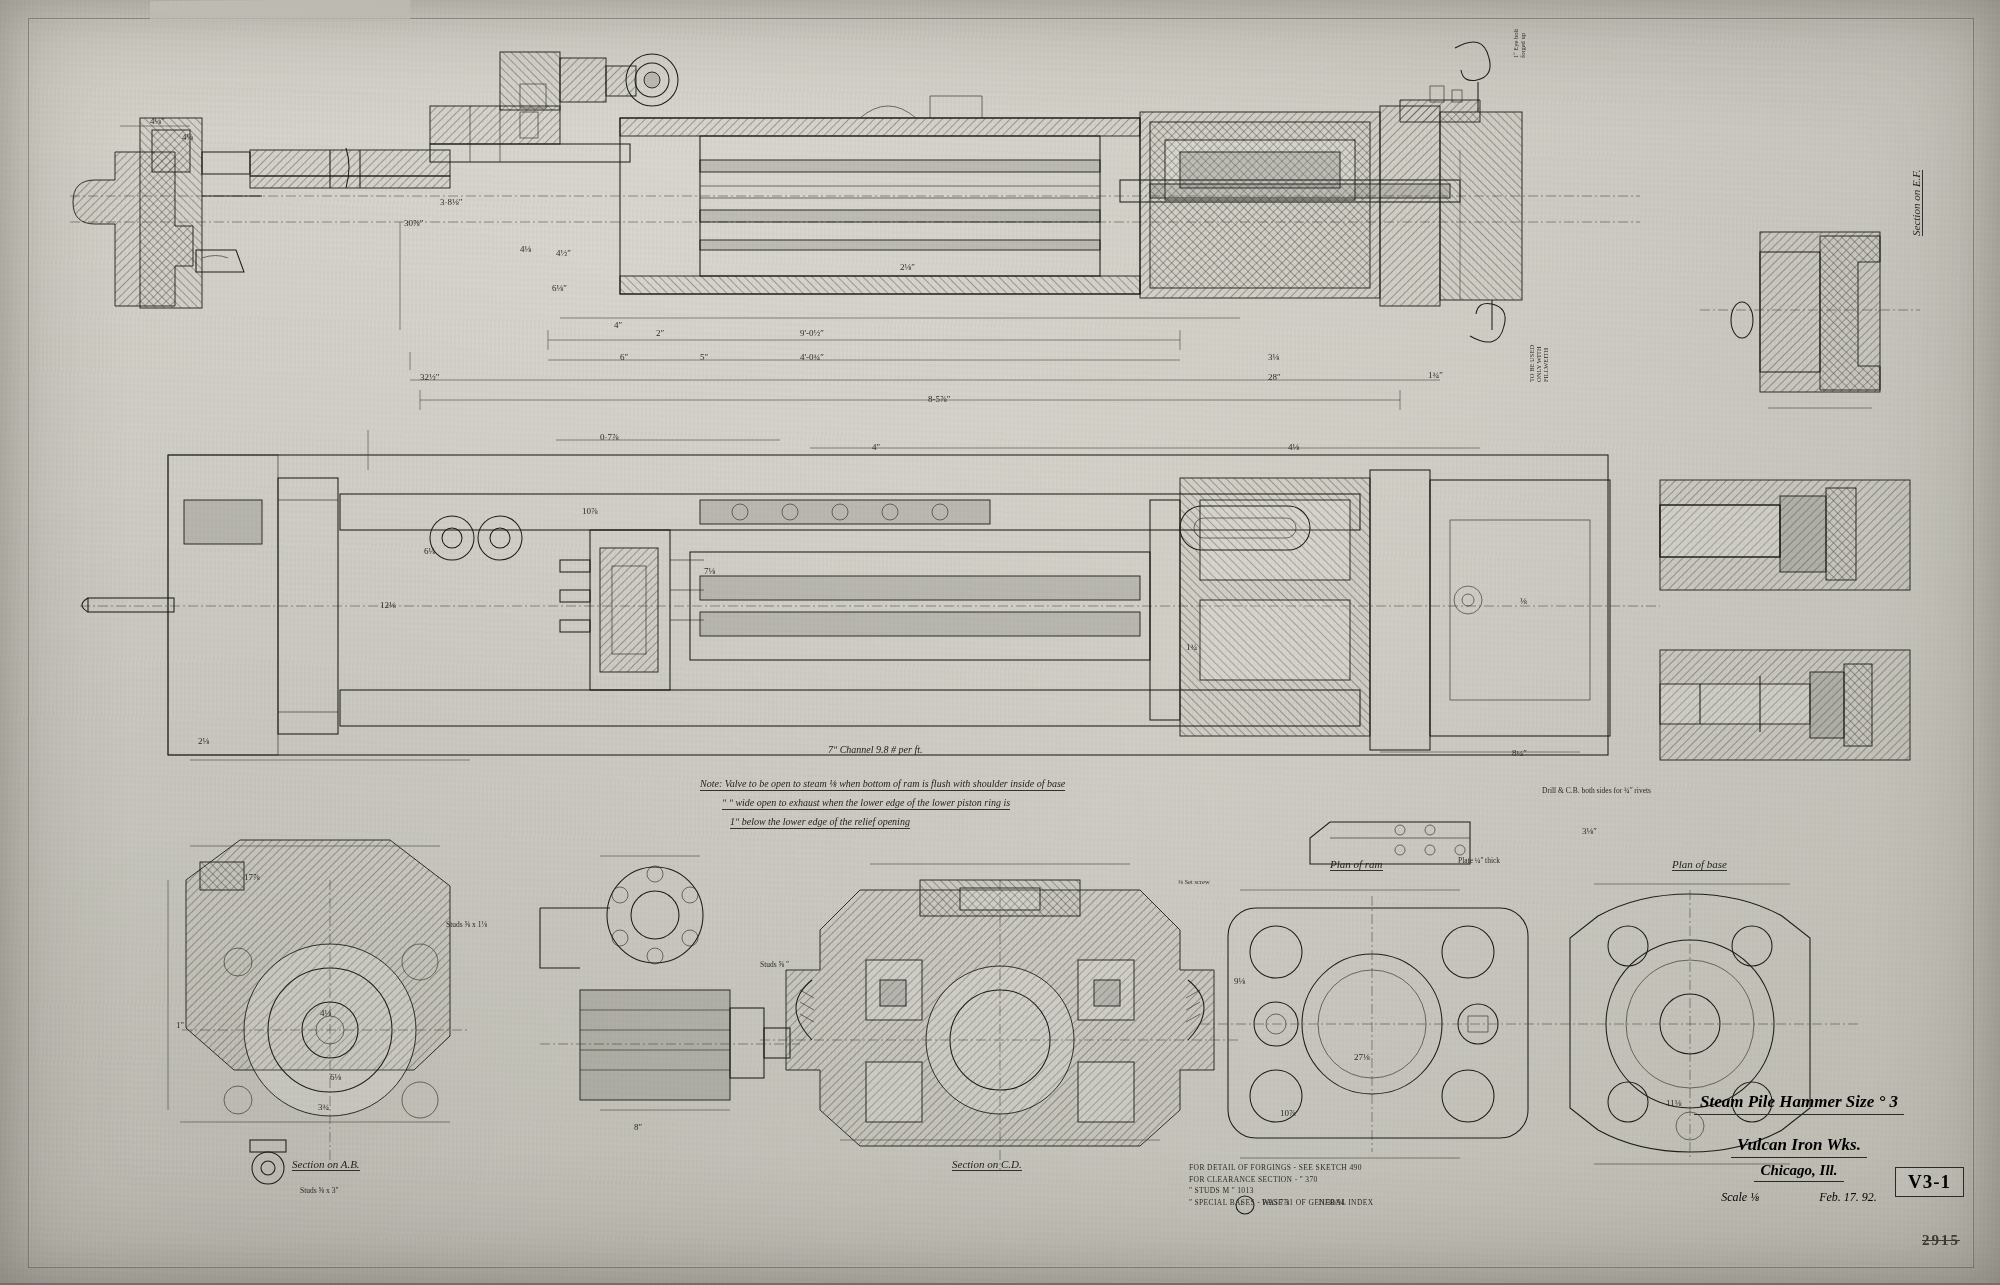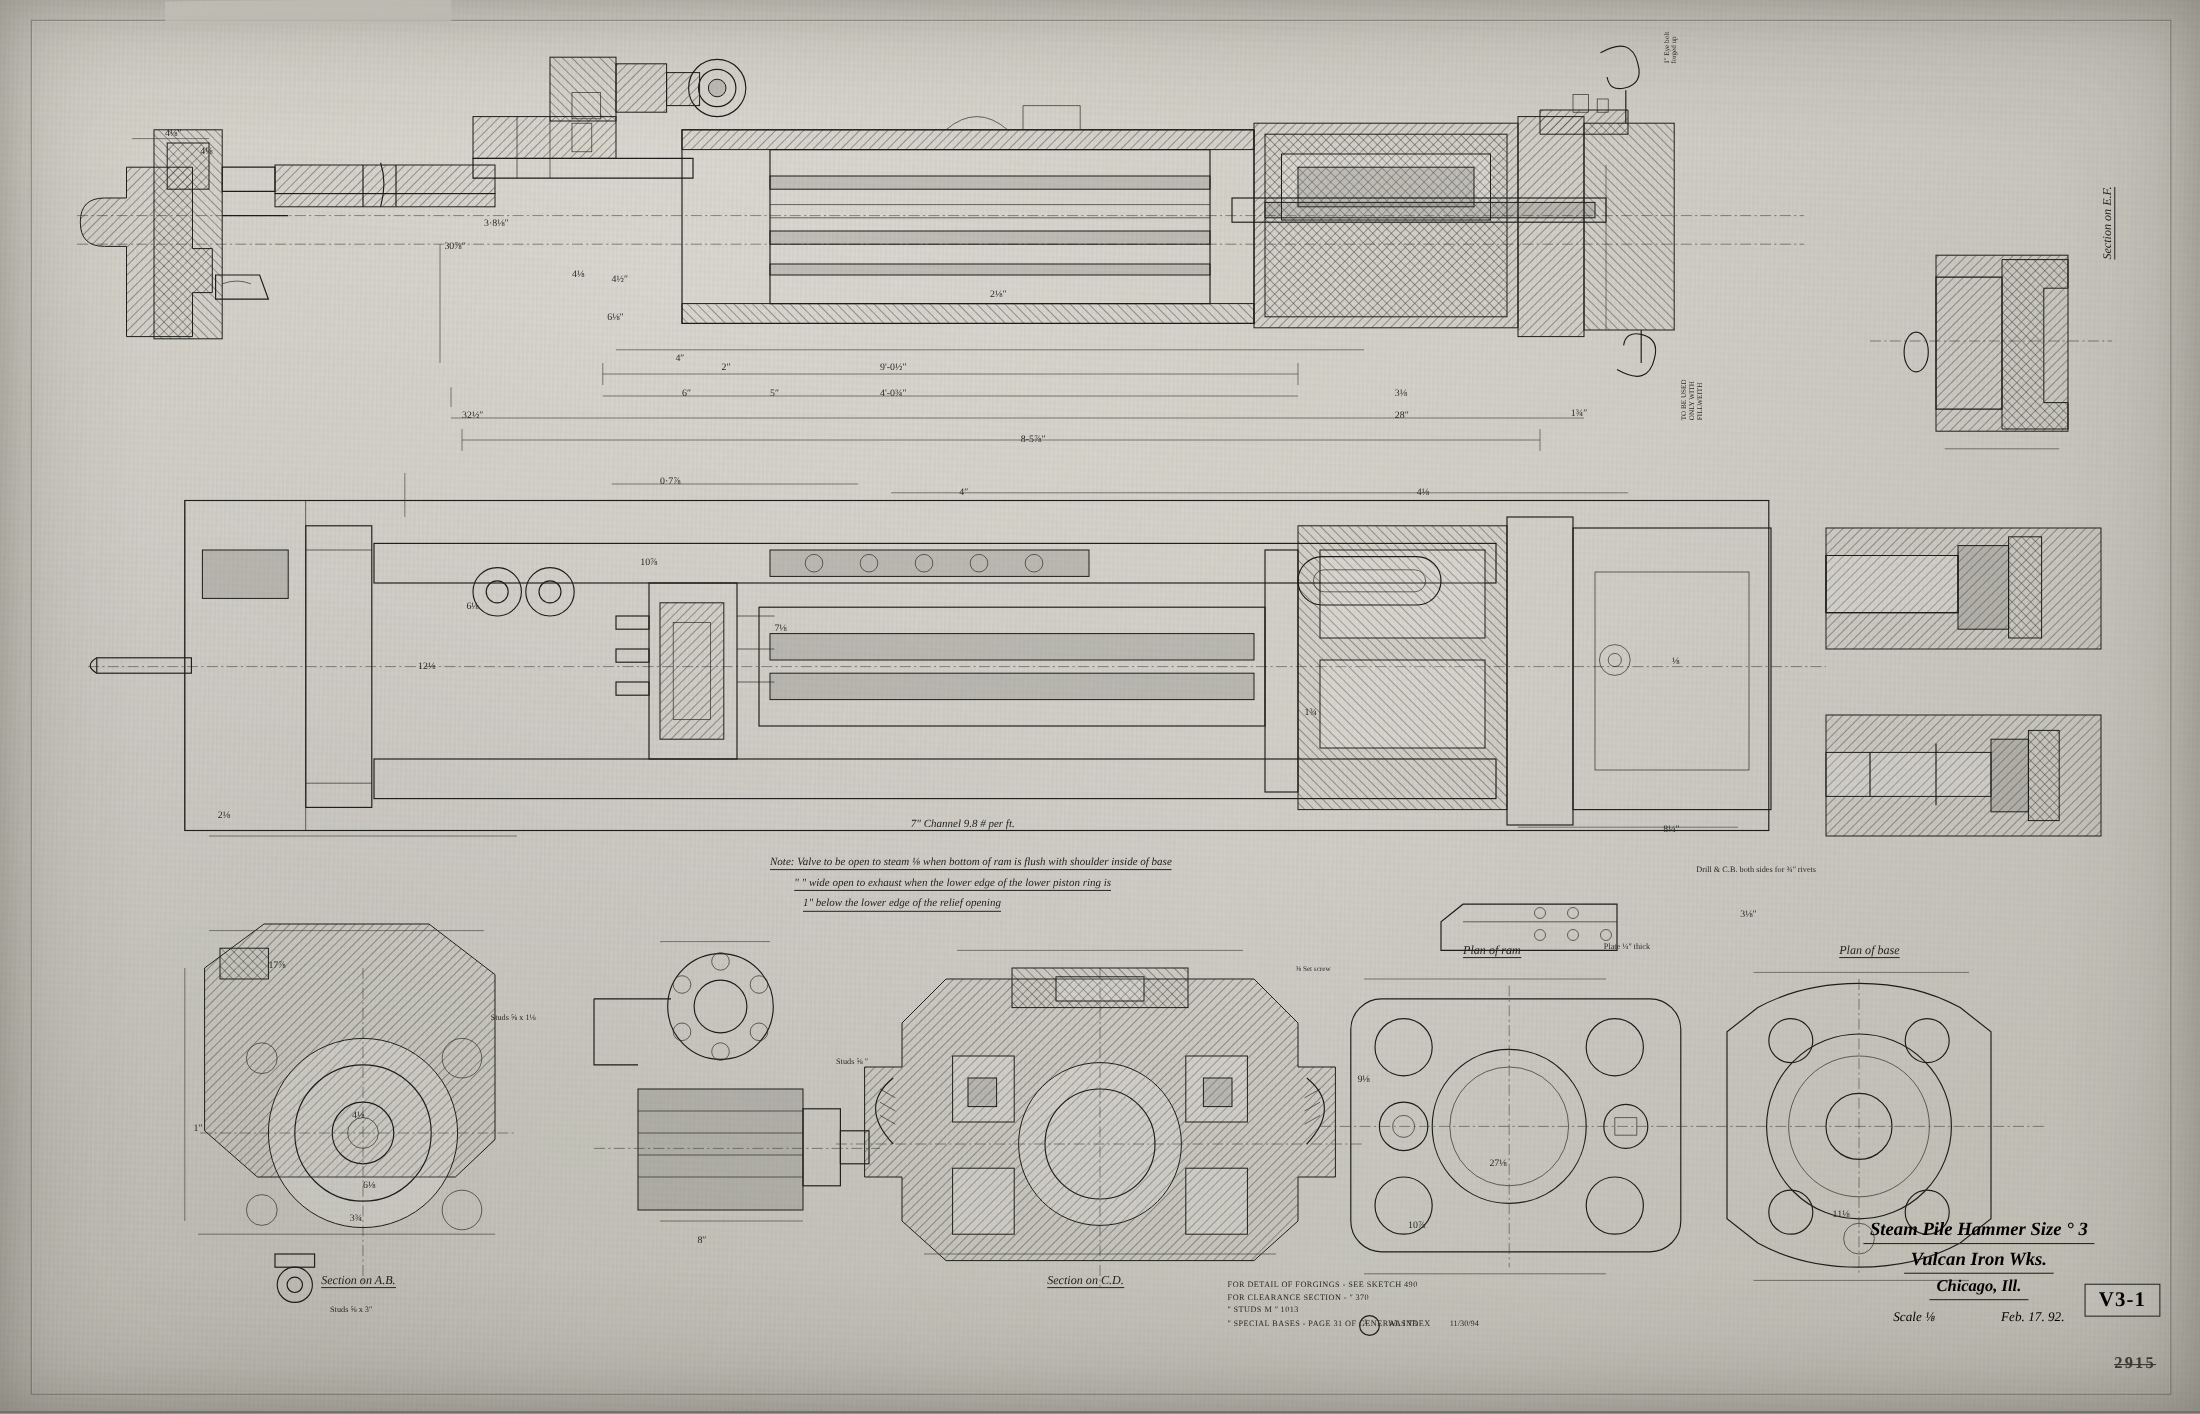--- a/index.html
+++ b/index.html
@@ -34,21 +34,21 @@
     background:linear-gradient(180deg,#e7e5dd,#cfcdc4);
     transform:rotate(-0.6deg);opacity:.8;
   }
   .lbl{position:absolute;font-size:9px;color:#2a2a26;white-space:nowrap;}
   .lbl.sm{font-size:7.5px;}
   .lbl.xs{font-size:6.5px;}
   .note{position:absolute;font-size:10px;font-style:italic;color:#232320;white-space:nowrap;}
   .note u{text-decoration:none;border-bottom:1px solid #33332e;padding-bottom:1px;margin-top:36px;}
   .titleBlock{position:absolute;right:96px;bottom:78px;text-align:center;}
   .titleBlock .t1{font-size:17px;font-style:italic;font-weight:bold;border-bottom:1px solid #2b2b26;display:inline-block;padding:0 6px 2px;}
-  .titleBlock .t2{font-size:17px;font-style:italic;font-weight:bold;border-bottom:1px solid #2b2b26;display:inline-block;padding:0 6px 2px;margin-top:4px;}
+  .titleBlock .t2{font-size:17px;font-style:italic;font-weight:bold;border-bottom:1px solid #2b2b26;display:inline-block;padding:0 6px 2px;margin-top:20px;}
   .titleBlock .t3{font-size:15px;font-style:italic;font-weight:bold;border-bottom:1px solid #2b2b26;display:inline-block;padding:0 6px 2px;margin-top:4px;}
   .titleBlock .row{margin-top:8px;font-size:12px;font-style:italic;display:flex;gap:60px;justify-content:center;}
   .dwgno{
     position:absolute;right:36px;bottom:86px;border:1.6px solid #2b2b26;
     padding:3px 12px;font-size:19px;font-weight:bold;letter-spacing:1px;
     background:rgba(255,255,255,0.10);
   }
   .stamp{position:absolute;right:40px;bottom:34px;font-size:15px;font-weight:bold;color:#3b3b35;letter-spacing:2px;
      text-decoration:line-through;text-decoration-thickness:1px;}
   .capsBlock{position:absolute;font-size:7.5px;letter-spacing:.4px;color:#2b2b26;line-height:1.55;}
@@ -430,21 +430,21 @@
   <div class="lbl sm" style="left:446px;top:920px;">Studs ⅝ x 1⅛</div>
   <div class="lbl sm" style="left:300px;top:1186px;">Studs ⅝ x 3ʺ</div>
   <div class="lbl sm" style="left:760px;top:960px;">Studs ⅝ ʺ</div>
 
   <div class="vwcap" style="left:1910px;top:236px;transform:rotate(-90deg);transform-origin:left top;">Section on E.F.</div>
   <div class="vwcap" style="left:292px;top:1158px;">Section on A.B.</div>
   <div class="vwcap" style="left:952px;top:1158px;">Section on C.D.</div>
   <div class="vwcap" style="left:1330px;top:858px;">Plan of ram</div>
   <div class="vwcap" style="left:1672px;top:858px;">Plan of base</div>
 
-  <div class="capsBlock" style="left:1116px;top:1162px;">
+  <div class="capsBlock" style="left:1189px;top:1162px;">
     <div>FOR DETAIL OF FORGINGS  - SEE SKETCH  490</div>
     <div>FOR CLEARANCE SECTION -                   ʺ      370</div>
     <div>ʺ    STUDS  M                                ʺ      1013</div>
     <div>ʺ    SPECIAL BASES -                      PAGE 31 OF GENERAL INDEX</div>
   </div>
 
   <div class="lbl xs" style="left:1240px;top:1199px;">1</div>
   <div class="lbl sm" style="left:1262px;top:1198px;">WAS 7⅞</div>
   <div class="lbl sm" style="left:1318px;top:1198px;">11/30/94</div>
 

